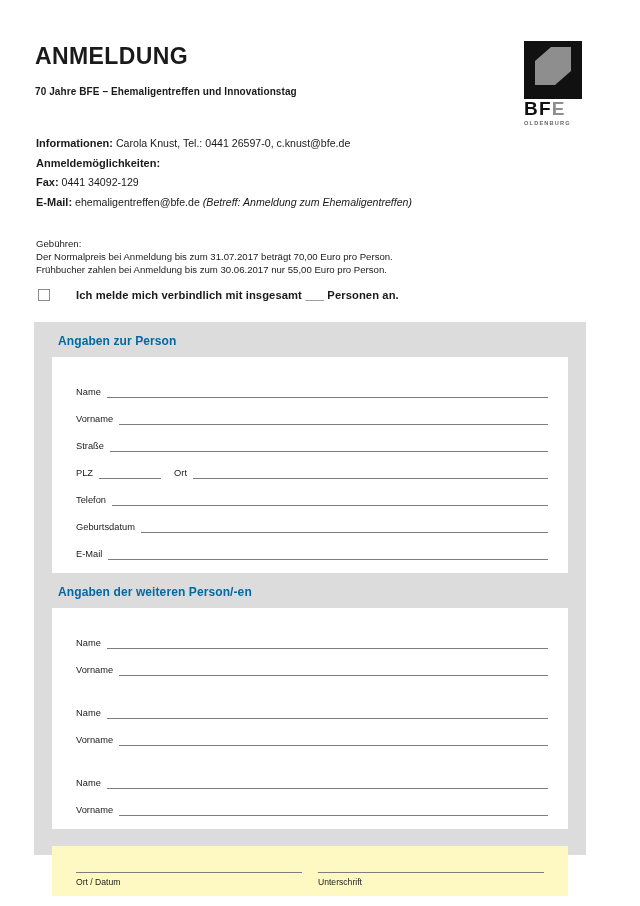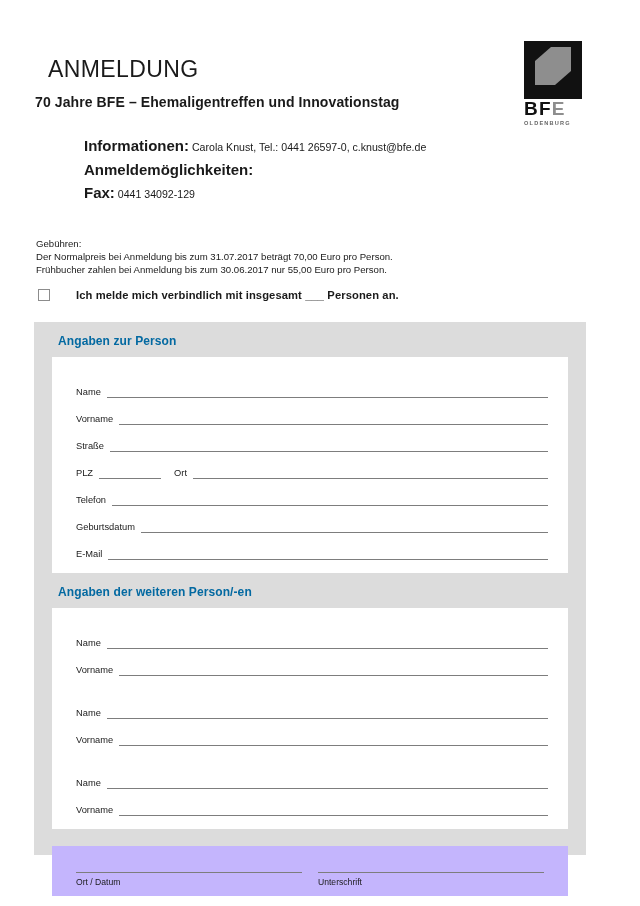--- a/index.html
+++ b/index.html
@@ -26,29 +26,29 @@
 
   
   .header {
     position: absolute;
     left: 35px;
     top: 44px;
     width: 470px;
   }
   .doc-title {
     font-size: 23px;
-    font-weight: normal;
+    font-weight: bold;
     letter-spacing: 0.4px;
     line-height: 1.05;
-    margin: 13px;
+    margin: 0;
   }
   .doc-subtitle {
-    font-size: 14px;
-    font-weight: bold;
-    margin: 6px 0 0 0;
+    font-size: 10px;
+    font-weight: bold;
+    margin: 18px 0 0 0;
     letter-spacing: 0.1px;
   }
 
   
   .logo {
     position: absolute;
     left: 524px;
     top: 41px;
     width: 62px;
   }
@@ -79,21 +79,21 @@
   
   .info {
     position: absolute;
     left: 36px;
     top: 138px;
     width: 500px;
     font-size: 10.6px;
     line-height: 1.0;
   }
   .info-line { margin-bottom: 9px; white-space: nowrap; }
-  .info-line b { font-size: 15px; margin-left: 48px; }
+  .info-line b { font-size: 11px; }
   .info-line i { font-style: italic; }
   .info-head { margin-bottom: 8px; }
 
   .fees {
     position: absolute;
     left: 36px;
     top: 238px;
     width: 520px;
     font-size: 9.6px;
     line-height: 1.35;
@@ -171,21 +171,21 @@
   .field-line.short {
     flex: none;
     width: 62px;
   }
   .field-gap { width: 13px; flex: none; }
 
   .block-gap { height: 16px; }
 
   
   .sign-box {
-    background: #c4b5fd;
+    background: #fef9c3;
     margin: 17px 18px 0 18px;
     padding: 26px 24px 9px 24px;
     box-sizing: border-box;
     display: flex;
     gap: 16px;
   }
   .sign-field { flex: 1; }
   .sign-line {
     border-bottom: 1px solid #7d7d7d;
     height: 0;
@@ -222,20 +222,25 @@
       <b>Informationen:</b>
       <span>Carola Knust, Tel.: 0441 26597-0, c.knust@bfe.de</span>
     </div>
     <div class="info-line info-head">
       <b>Anmeldemöglichkeiten:</b>
     </div>
     <div class="info-line">
       <b>Fax:</b>
       <span>0441 34092-129</span>
     </div>
+    <div class="info-line">
+      <b>E-Mail:</b>
+      <span>ehemaligentreffen@bfe.de</span>
+      <i>(Betreff: Anmeldung zum Ehemaligentreffen)</i>
+    </div>
   </div>
 
   <div class="fees">
     <div>Gebühren:</div>
     <div>Der Normalpreis bei Anmeldung bis zum 31.07.2017 beträgt 70,00 Euro pro Person.</div>
     <div>Frühbucher zahlen bei Anmeldung bis zum 30.06.2017 nur 55,00 Euro pro Person.</div>
   </div>
 
   <div class="declare">
     <div class="checkbox"></div>

